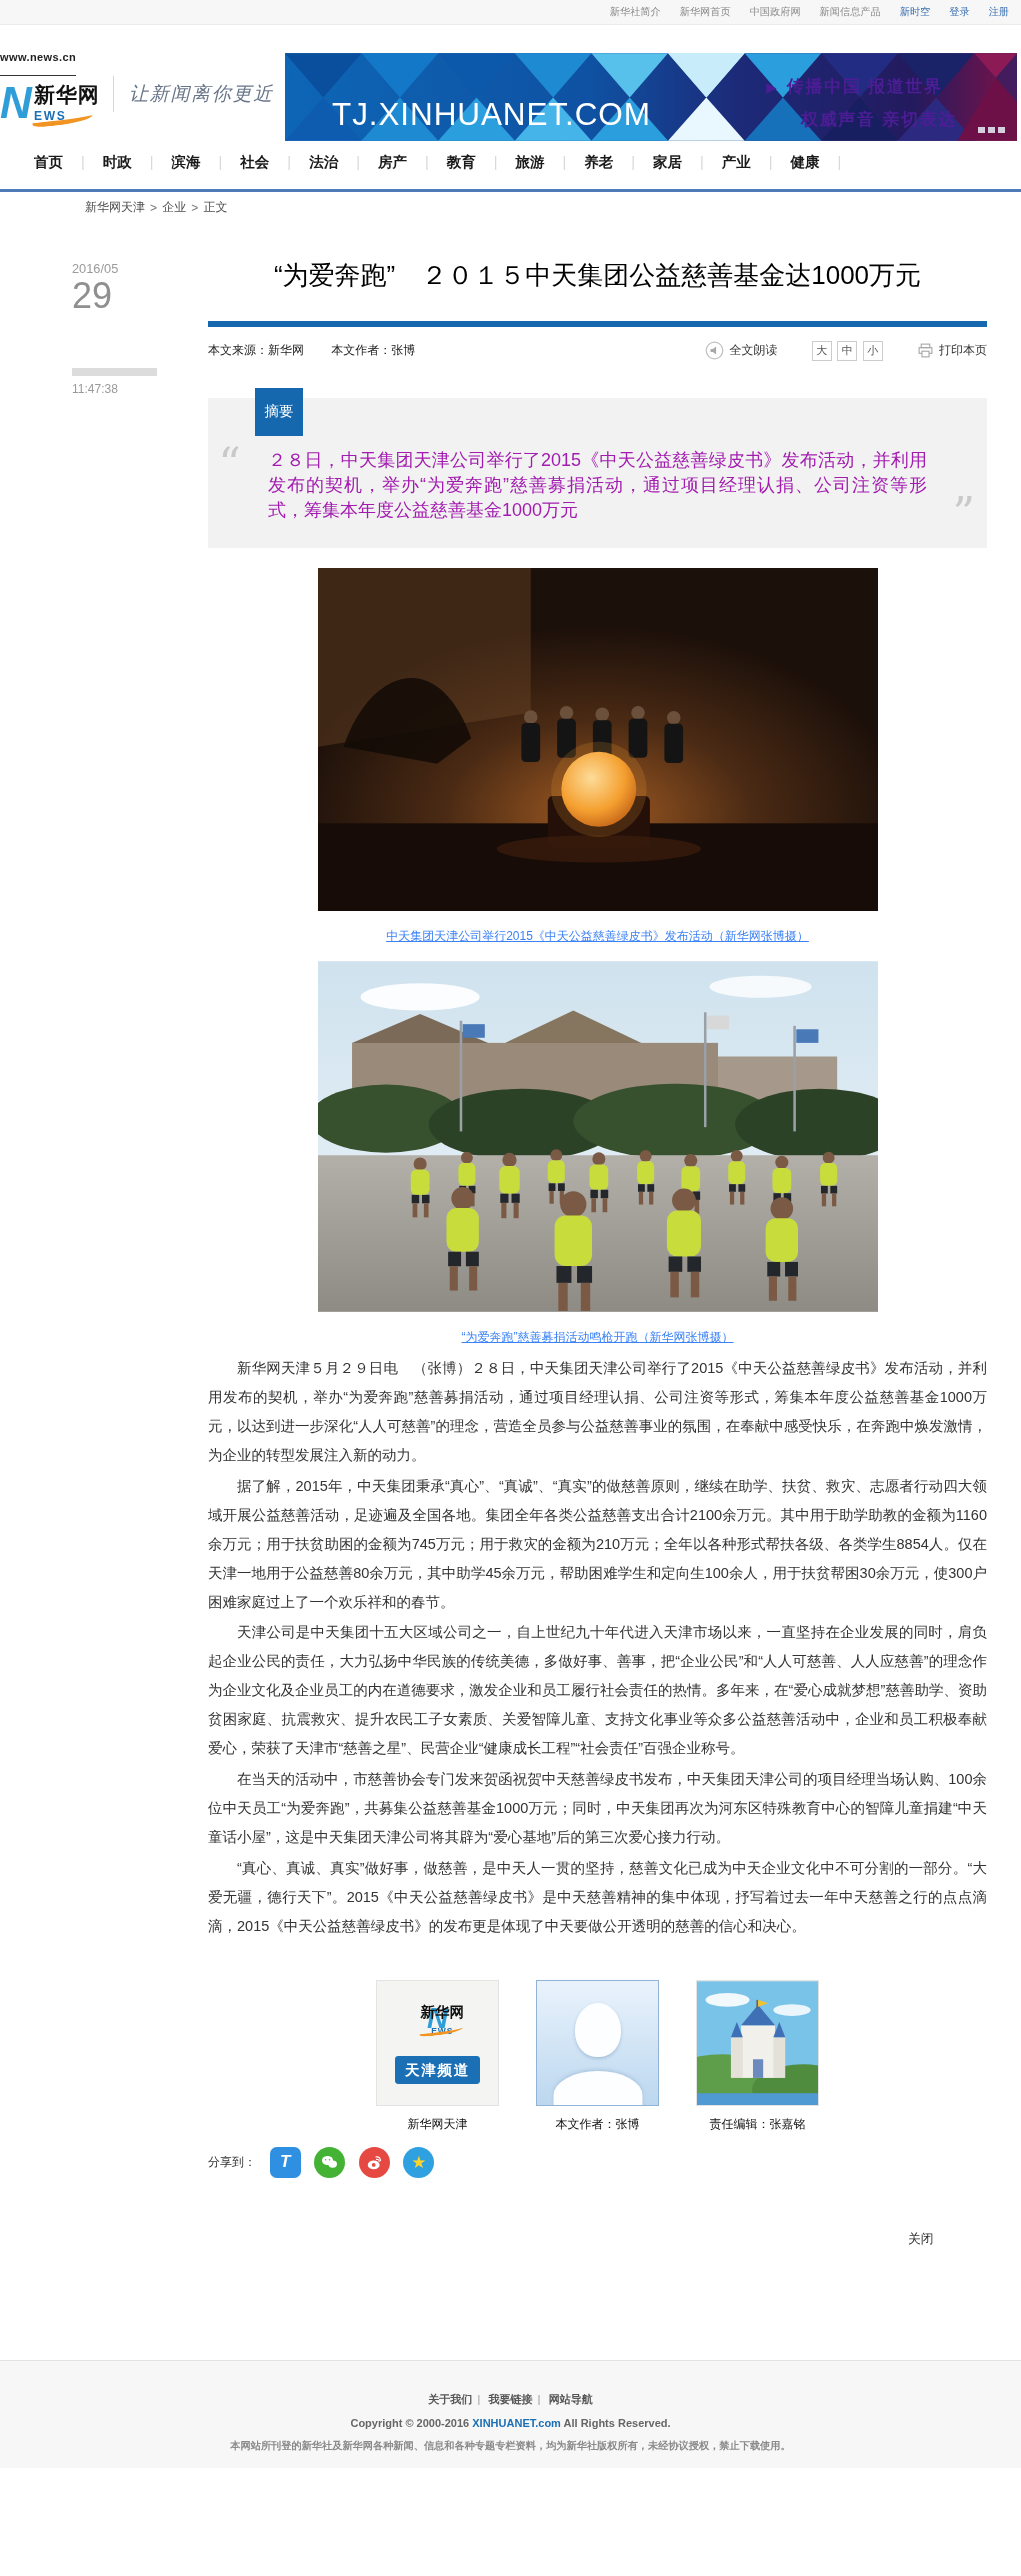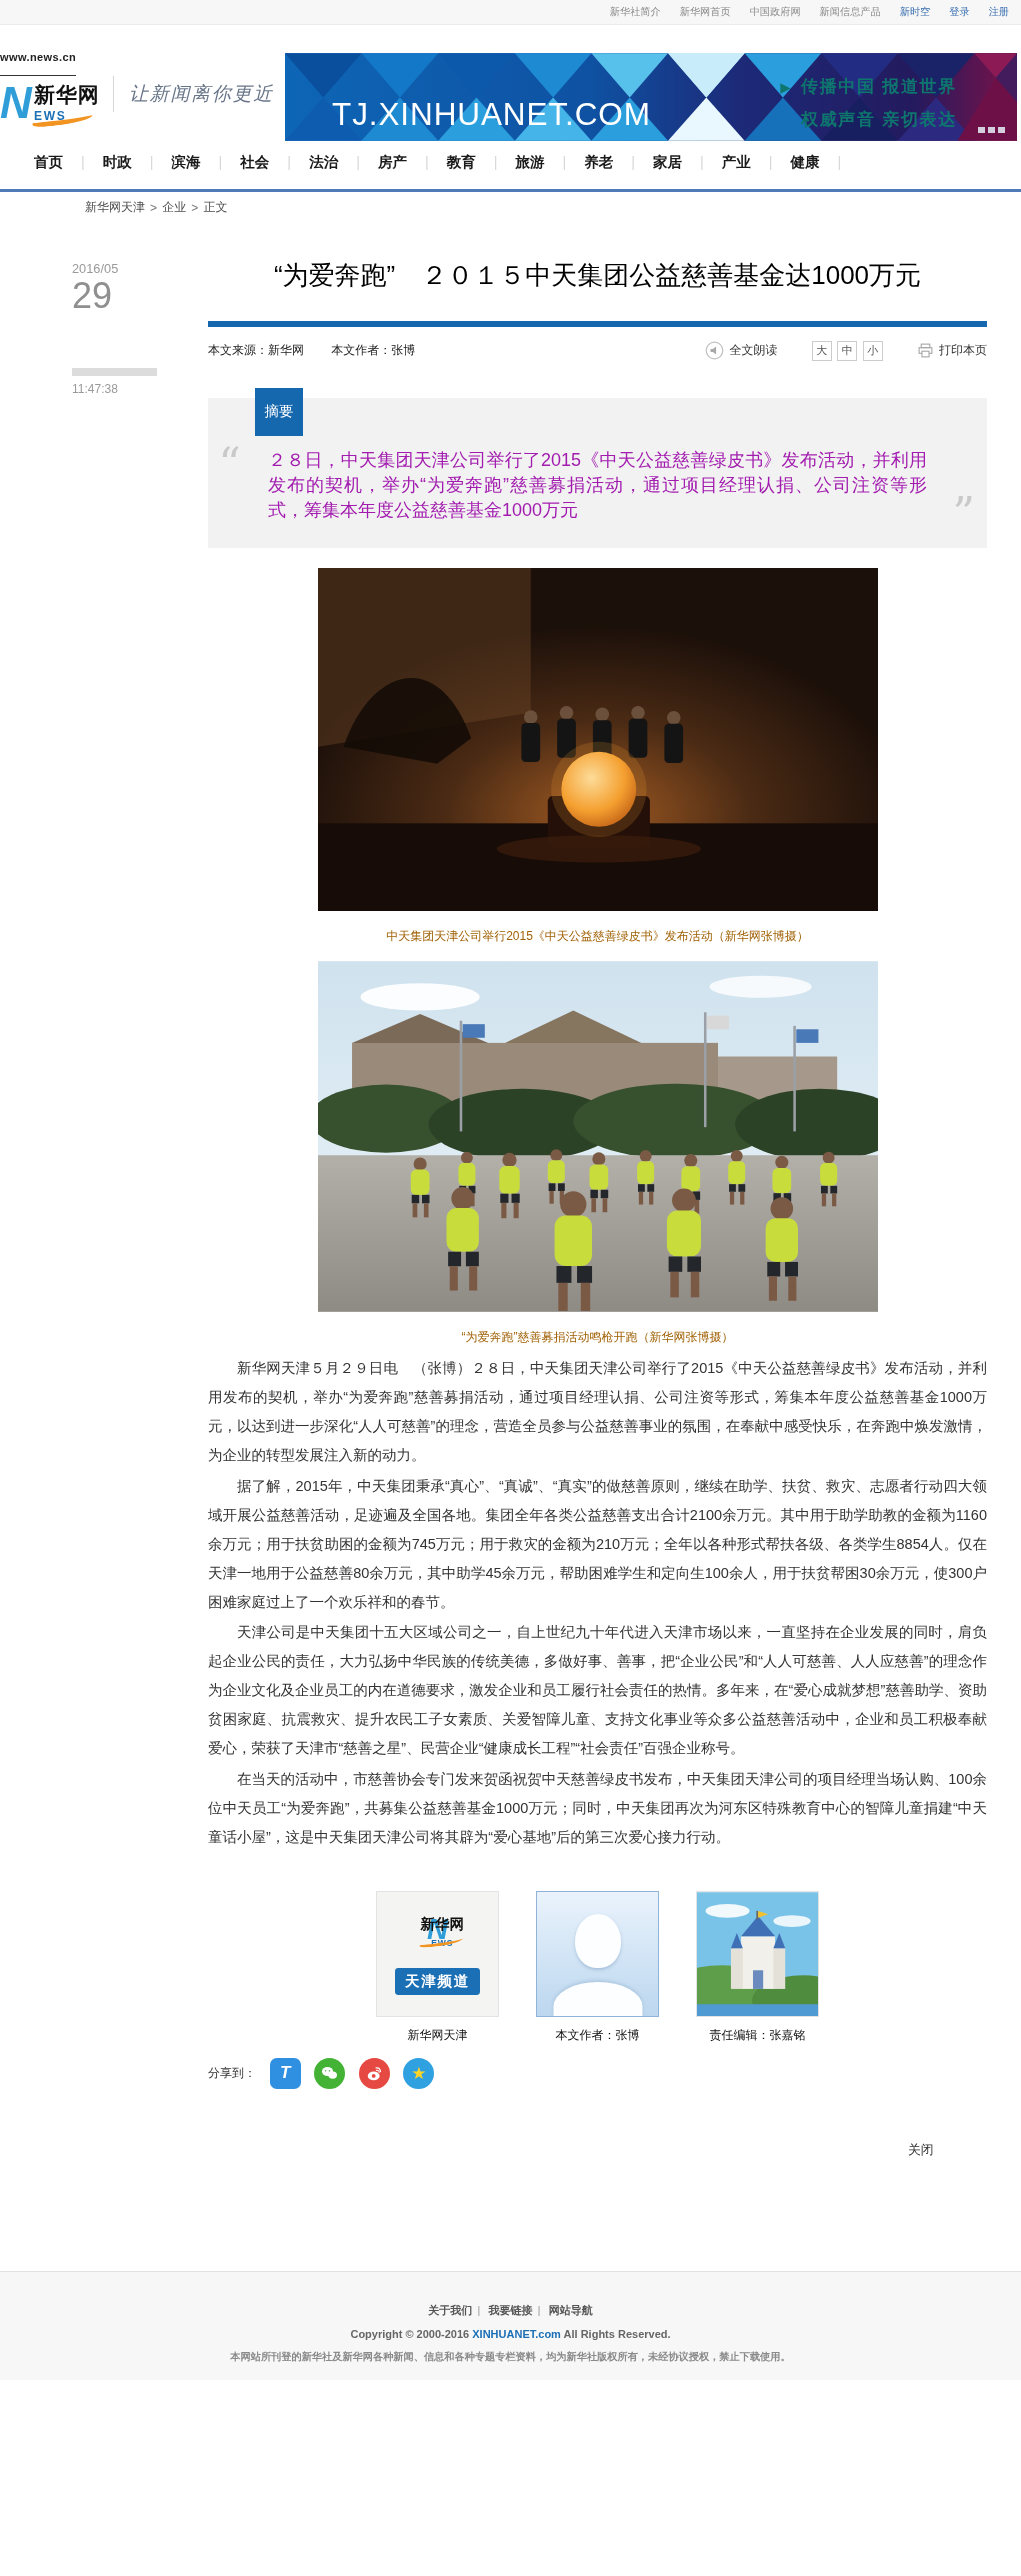--- a/index.html
+++ b/index.html
@@ -25,21 +25,21 @@
   .logo-swoosh { position:absolute; left:32px; top:37px; width:61px; height:10.2px;
                  border-bottom:5.1px solid #f29422; border-radius:0 0 70% 30%; transform:rotate(-6deg); }
   .header-divider { position:absolute; left:113px; top:51px; height:36px; width:0.9px; background:#d5d5d5; }
   .calligraphy { position:absolute; left:129px; top:56px; width:153px; font-size:19px; color:#4e5d74;
                  font-family:"DejaVu Serif","Liberation Serif",serif; font-style:italic; letter-spacing:1.7px; opacity:.85; }
 
   .banner { position:absolute; left:285px; top:28px; width:732px; height:88px; overflow:hidden; }
   .banner svg { position:absolute; left:0; top:0; }
   .banner-site { position:absolute; left:47px; top:43px; color:#fff; font-size:31.5px; letter-spacing:0.9px;
                  font-weight:normal; }
-  .banner-slogans { position:absolute; right:60px; top:22px; color:#0f766e; text-align:right; }
+  .banner-slogans { position:absolute; right:60px; top:22px; color:#4c1d95; text-align:center; }
   .banner-line1 { font-size:17px; font-weight:bold; letter-spacing:1.7px; }
   .banner-line1 .arrow { display:inline-block; margin-right:8.5px; font-size:13.6px; }
   .banner-line2 { font-size:17px; font-weight:bold; letter-spacing:1.7px; margin-top:10.2px; padding-left:49px; }
   .banner-dots { position:absolute; right:12px; bottom:7.7px; display:flex; gap:3.4px; }
   .banner-dots i { width:6.8px; height:6.8px; background:rgba(230,240,250,.85); display:block; }
 
   
   .nav { height:43px; display:flex; align-items:center; padding:0 0 14px 34px;
          border-bottom:3.4px solid #4f7cb8; background:#fff; }
   .nav a { font-size:14.5px; font-weight:bold; color:#1a1a1a; text-decoration:none; }
@@ -74,21 +74,21 @@
                  color:#fff; font-size:14.5px; display:flex; align-items:center; justify-content:center; }
   .summary-text { font-size:18px; color:#a21caf; line-height:25px; text-align:justify; padding:19px 0 0 0; }
   .quote { position:absolute; font-family:"DejaVu Serif",serif; font-size:44px; color:#c9c9c9; line-height:1; }
   .quote.open { left:10.2px; top:44px; }
   .quote.close { right:12px; bottom:12px; }
 
   figure { margin:0; text-align:center; }
   .photo { display:block; margin:0 auto; }
   .fig1 { margin-top:19.6px; }
   .fig2 { margin-top:16px; }
-  figcaption { font-size:12px; color:#a16207; margin-top:17px; }
+  figcaption { font-size:12px; color:#3b82f6; margin-top:17px;text-decoration:underline; }
 
   .body-text { margin-top:8px; }
   .body-text p { font-size:14.5px; line-height:29px; color:#333; text-align:justify;
                  text-indent:2em; margin-bottom:1.7px; }
 
   
   .credits { display:flex; justify-content:center; gap:37px; margin-top:39px; }
   .credit { text-align:center; }
   .tile { width:123px; height:126px; border:0.9px solid #e3e3e3; overflow:hidden; position:relative; background:#fff; }
   .credit-caption { font-size:12px; color:#111; margin-top:10.2px; }
@@ -371,20 +371,21 @@
         <use href="#rn" transform="translate(545,342) scale(1.9)"></use>
       </svg>
       <figcaption>“为爱奔跑”慈善募捐活动鸣枪开跑（新华网张博摄）</figcaption>
     </figure>
 
     <div class="body-text">
       <p>新华网天津５月２９日电　（张博）２８日，中天集团天津公司举行了2015《中天公益慈善绿皮书》发布活动，并利用发布的契机，举办“为爱奔跑”慈善募捐活动，通过项目经理认捐、公司注资等形式，筹集本年度公益慈善基金1000万元，以达到进一步深化“人人可慈善”的理念，营造全员参与公益慈善事业的氛围，在奉献中感受快乐，在奔跑中焕发激情，为企业的转型发展注入新的动力。</p>
       <p>据了解，2015年，中天集团秉承“真心”、“真诚”、“真实”的做慈善原则，继续在助学、扶贫、救灾、志愿者行动四大领域开展公益慈善活动，足迹遍及全国各地。集团全年各类公益慈善支出合计2100余万元。其中用于助学助教的金额为1160余万元；用于扶贫助困的金额为745万元；用于救灾的金额为210万元；全年以各种形式帮扶各级、各类学生8854人。仅在天津一地用于公益慈善80余万元，其中助学45余万元，帮助困难学生和定向生100余人，用于扶贫帮困30余万元，使300户困难家庭过上了一个欢乐祥和的春节。</p>
       <p>天津公司是中天集团十五大区域公司之一，自上世纪九十年代进入天津市场以来，一直坚持在企业发展的同时，肩负起企业公民的责任，大力弘扬中华民族的传统美德，多做好事、善事，把“企业公民”和“人人可慈善、人人应慈善”的理念作为企业文化及企业员工的内在道德要求，激发企业和员工履行社会责任的热情。多年来，在“爱心成就梦想”慈善助学、资助贫困家庭、抗震救灾、提升农民工子女素质、关爱智障儿童、支持文化事业等众多公益慈善活动中，企业和员工积极奉献爱心，荣获了天津市“慈善之星”、民营企业“健康成长工程”“社会责任”百强企业称号。</p>
       <p>在当天的活动中，市慈善协会专门发来贺函祝贺中天慈善绿皮书发布，中天集团天津公司的项目经理当场认购、100余位中天员工“为爱奔跑”，共募集公益慈善基金1000万元；同时，中天集团再次为河东区特殊教育中心的智障儿童捐建“中天童话小屋”，这是中天集团天津公司将其辟为“爱心基地”后的第三次爱心接力行动。</p>
+      <p>“真心、真诚、真实”做好事，做慈善，是中天人一贯的坚持，慈善文化已成为中天企业文化中不可分割的一部分。“大爱无疆，德行天下”。2015《中天公益慈善绿皮书》是中天慈善精神的集中体现，抒写着过去一年中天慈善之行的点点滴滴，2015《中天公益慈善绿皮书》的发布更是体现了中天要做公开透明的慈善的信心和决心。</p>
     </div>
 
     <div class="credits">
       <div class="credit">
         <div class="tile tile-logo">
           <div class="mini-logo">
             <span class="mini-N">N</span>
             <span class="mini-right">
               <span class="mini-cn">新华网</span>
               <span class="mini-ews">EWS</span>

